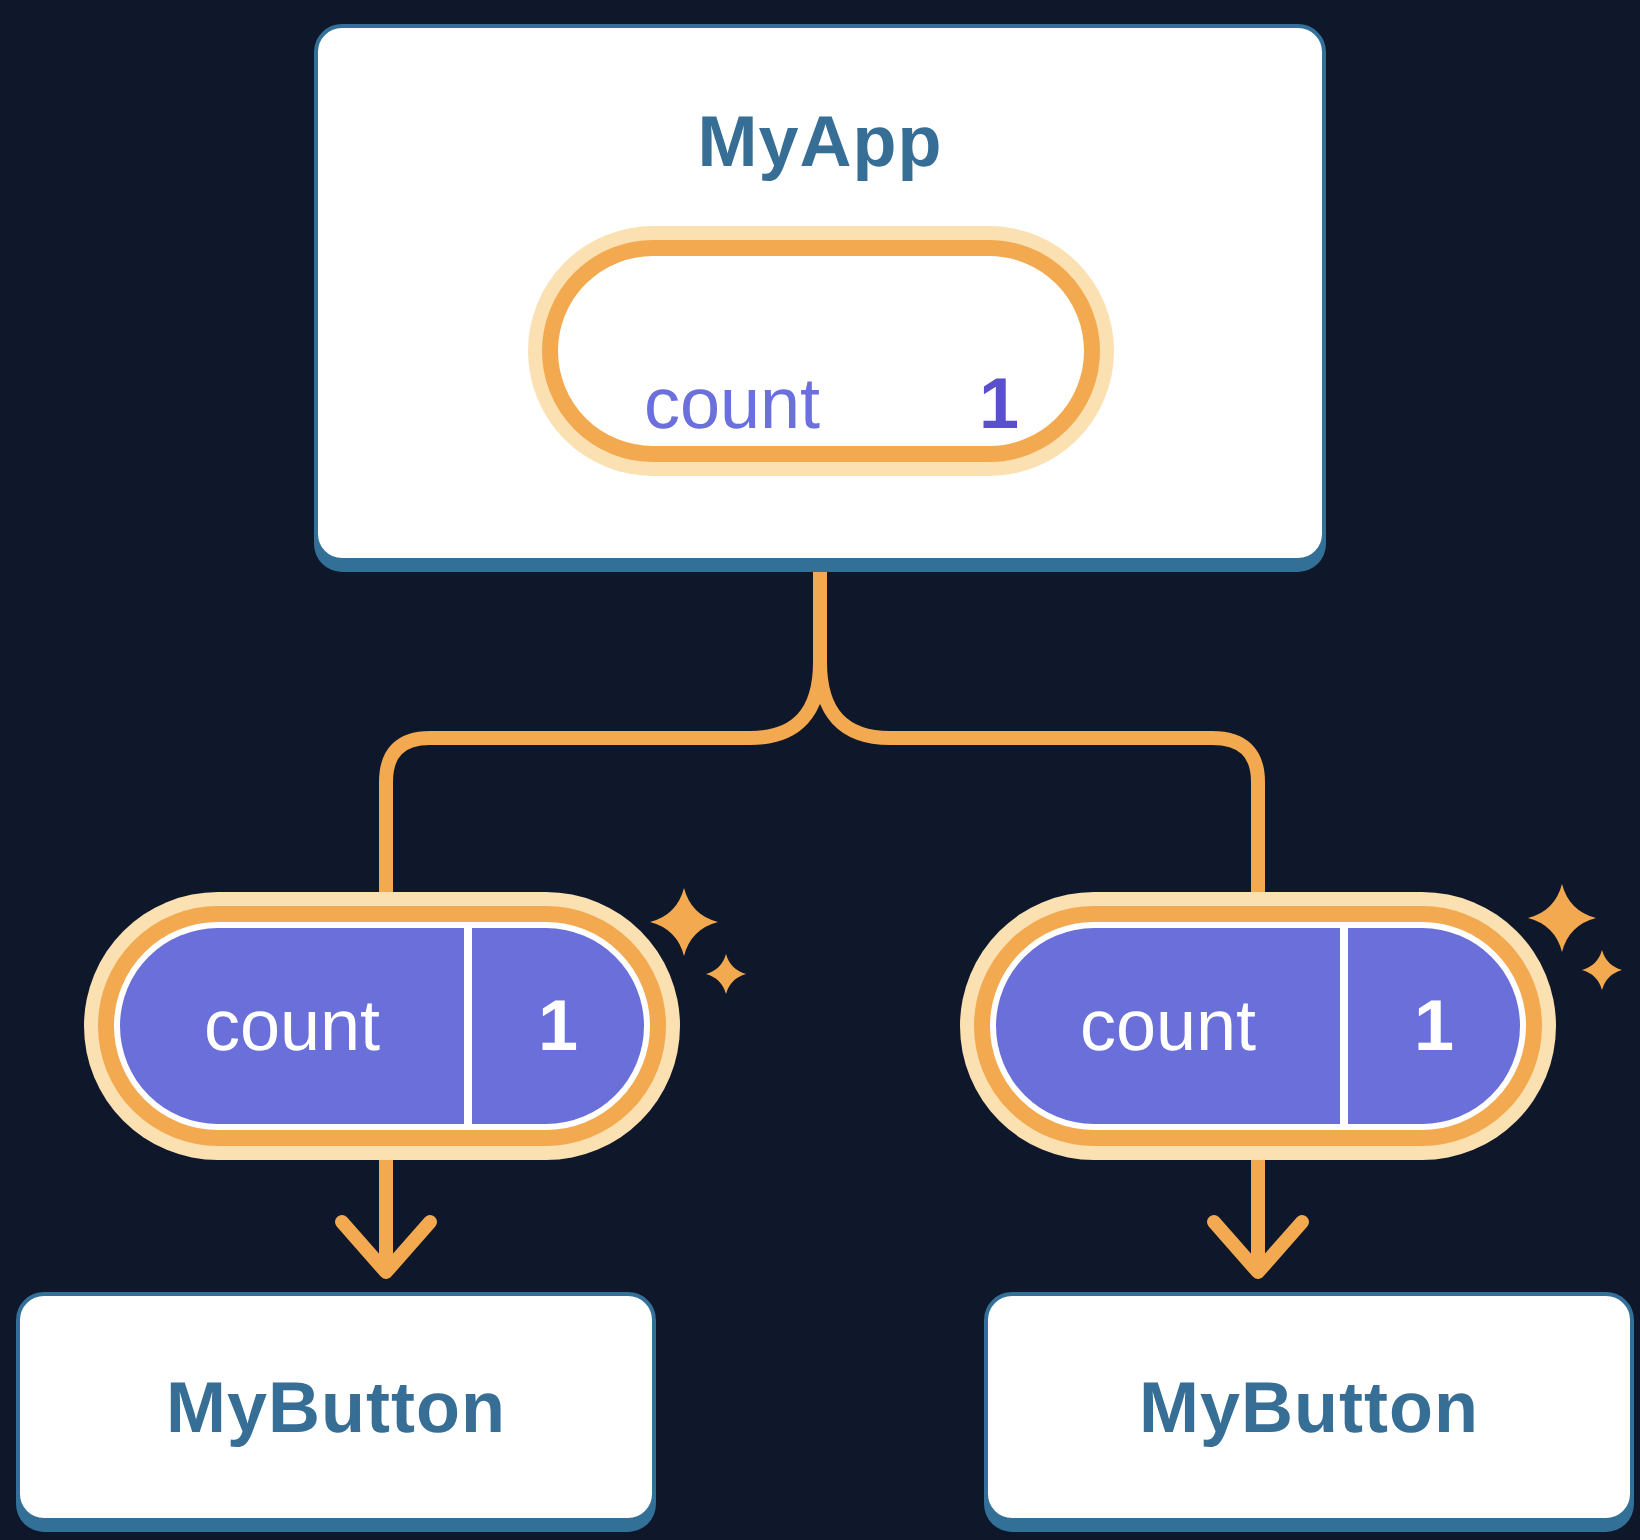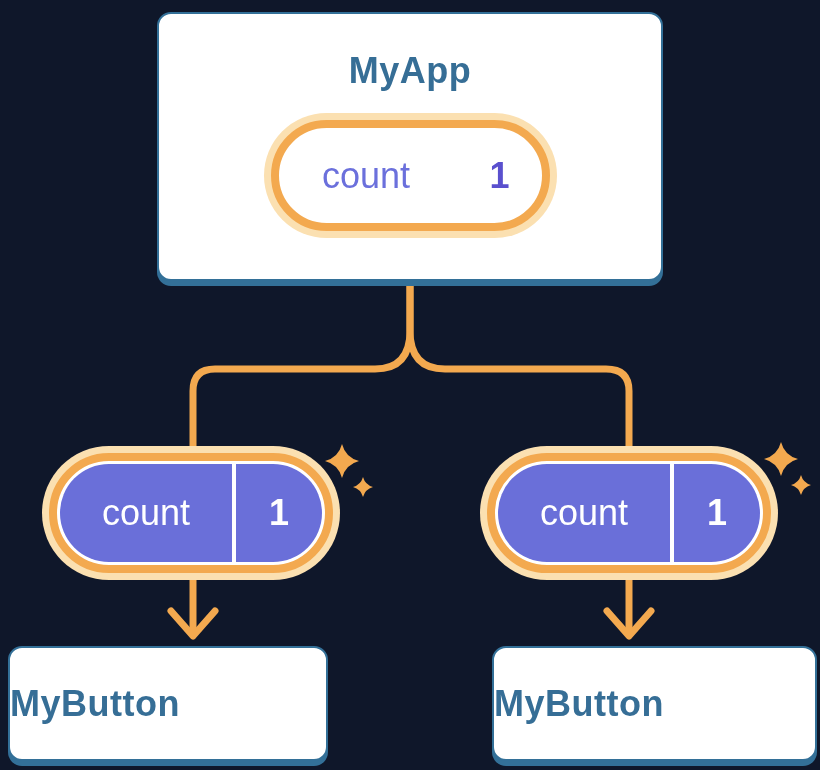--- a/index.html
+++ b/index.html
@@ -27,21 +27,21 @@
   .card {
     position: absolute;
     background: #ffffff;
     border: 2.5px solid var(--border-blue, #337098);
     border-radius: 14px;
     box-shadow: 0 5px 0 var(--border-blue, #337098);
   }
   .root-card { left: 157px; top: 12px; width: 506px; height: 269px; }
   .leaf-card {
     top: 646px; height: 115px;
-    display: flex; align-items: center; 
+    display: flex; align-items: center; justify-content: center;
   }
   .leaf-card-left  { left: 8px;   width: 320px; }
   .leaf-card-right { left: 492px; width: 325px; }
 
   .card-title {
     color: var(--blue, #366E96);
     font-size: 36px;
     font-weight: 600;
     letter-spacing: 0.5px;
     text-align: center;
@@ -54,21 +54,21 @@
     background: var(--orange-pale, #FBE0B1);
     border-radius: 999px;
     padding: 7px;
   }
   .pill-ring {
     width: 100%; height: 100%;
     border: 8px solid var(--orange, #F3A94F);
     border-radius: 999px;
     background: #ffffff;
     display: flex;
-    align-items: center;
+    align-items: flex-end;
     overflow: hidden;
   }
   
   .state-pill { left: 105px; top: 99px; width: 293px; height: 125px; }
   .state-pill .seg-label {
     flex: 1; display: flex; align-items: center; justify-content: center;
     color: var(--purple-label, #6B70DC);
     font-size: 36px;
   }
   .state-pill .seg-divider { width: 4px; background: var(--orange, #F3A94F); }

